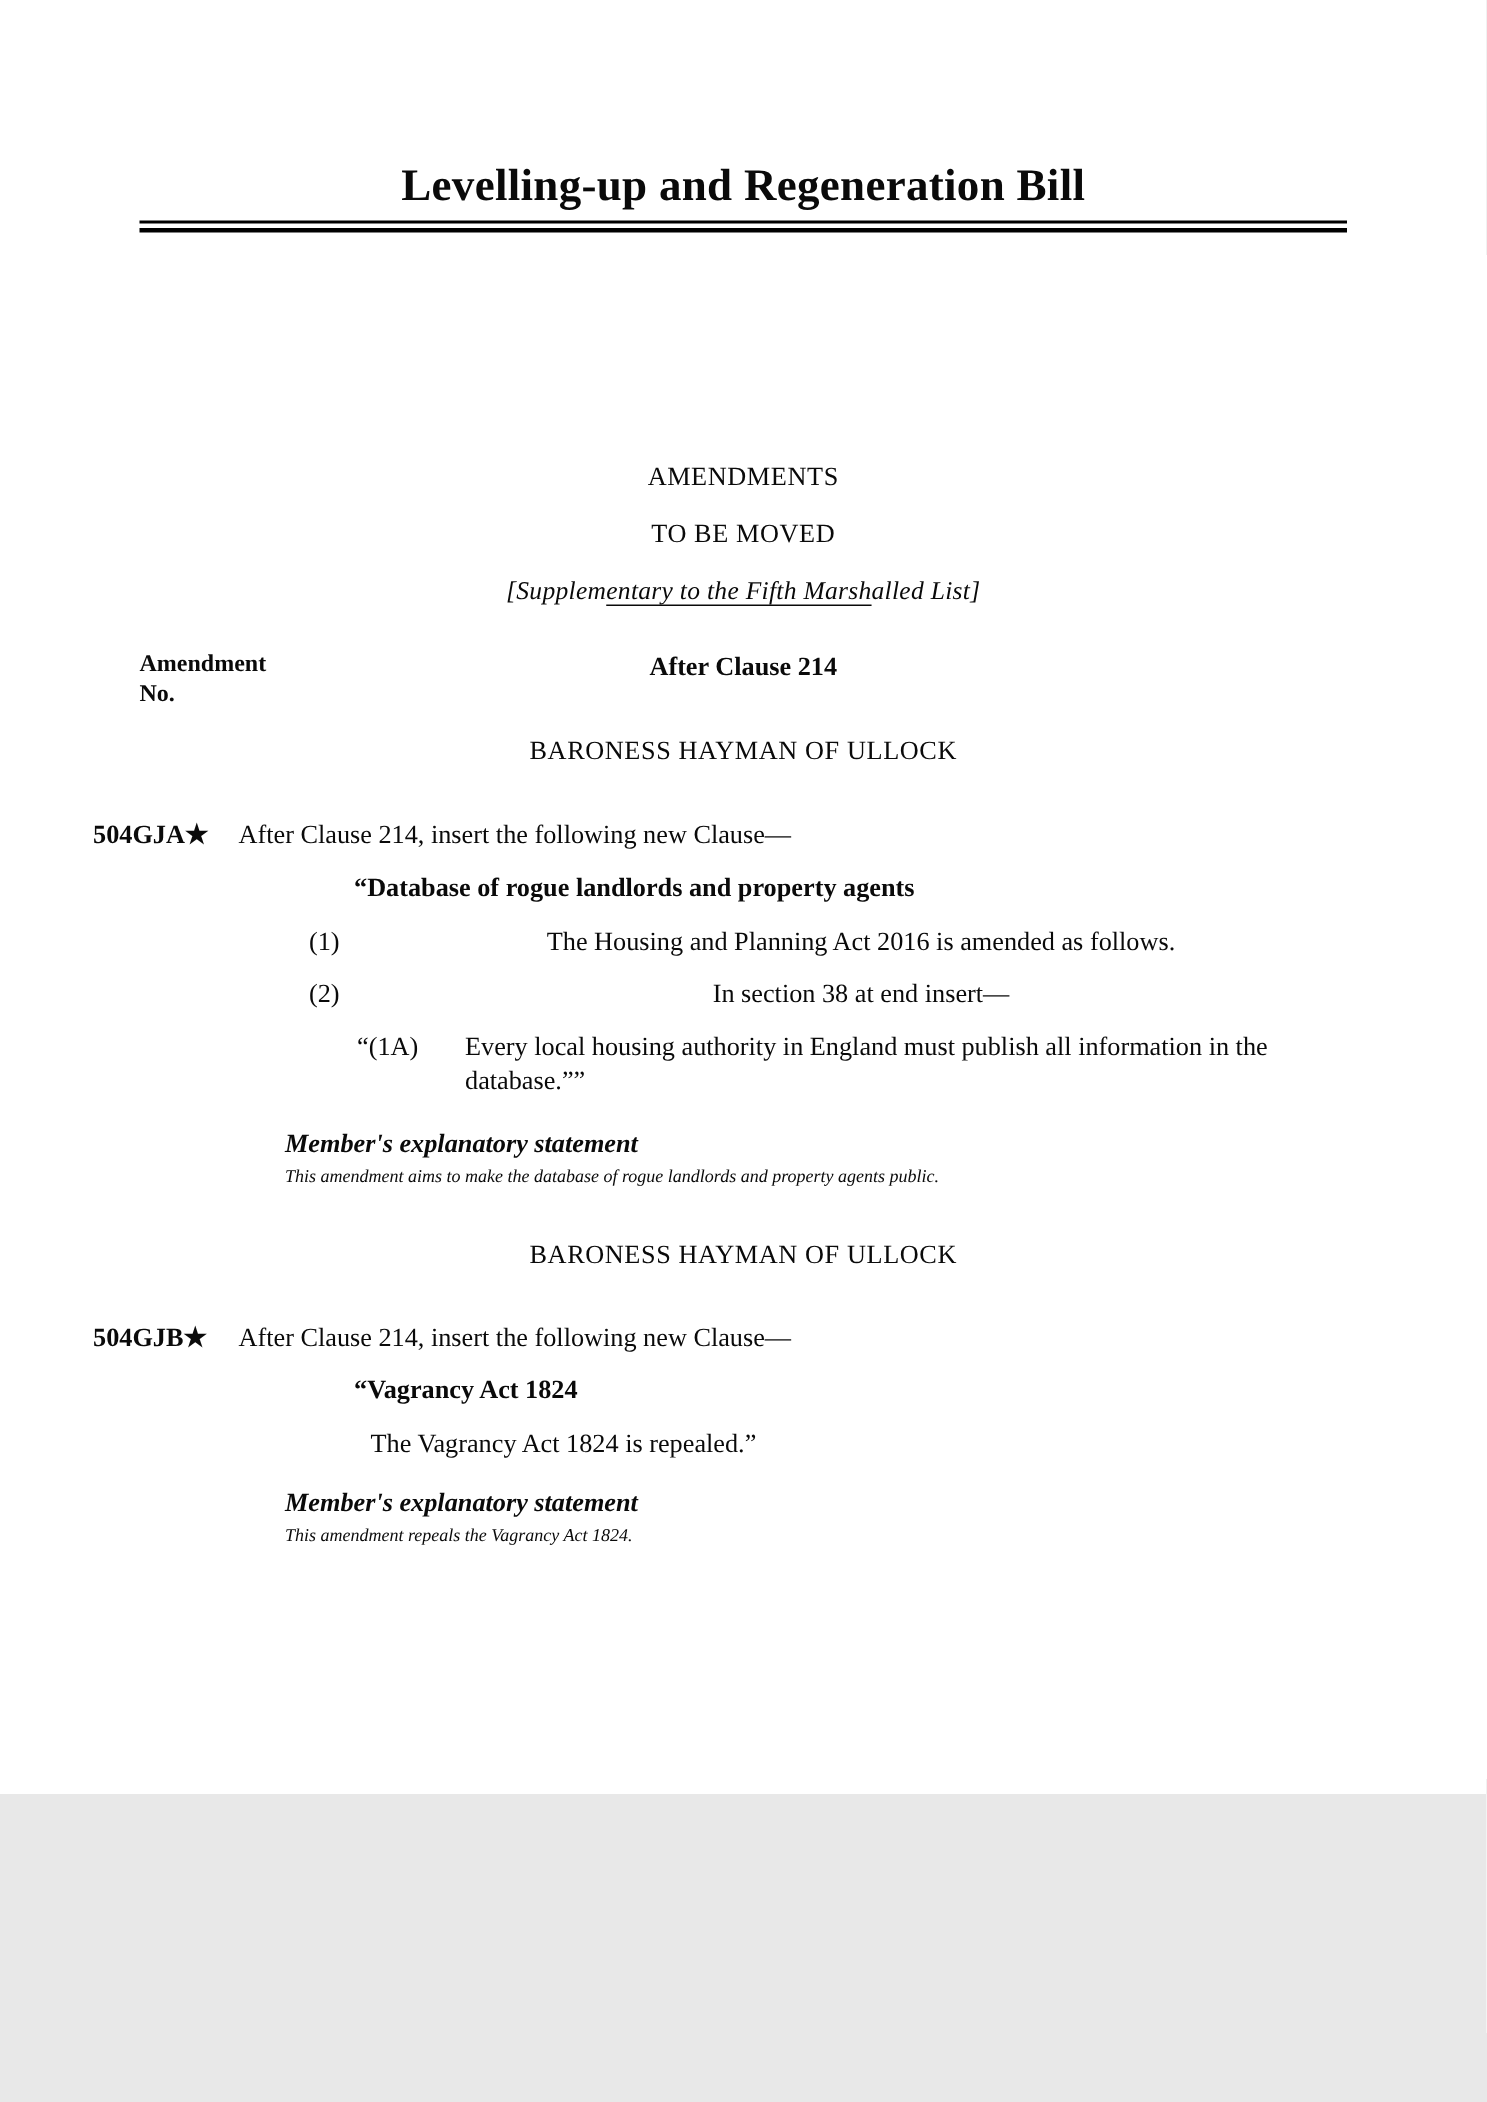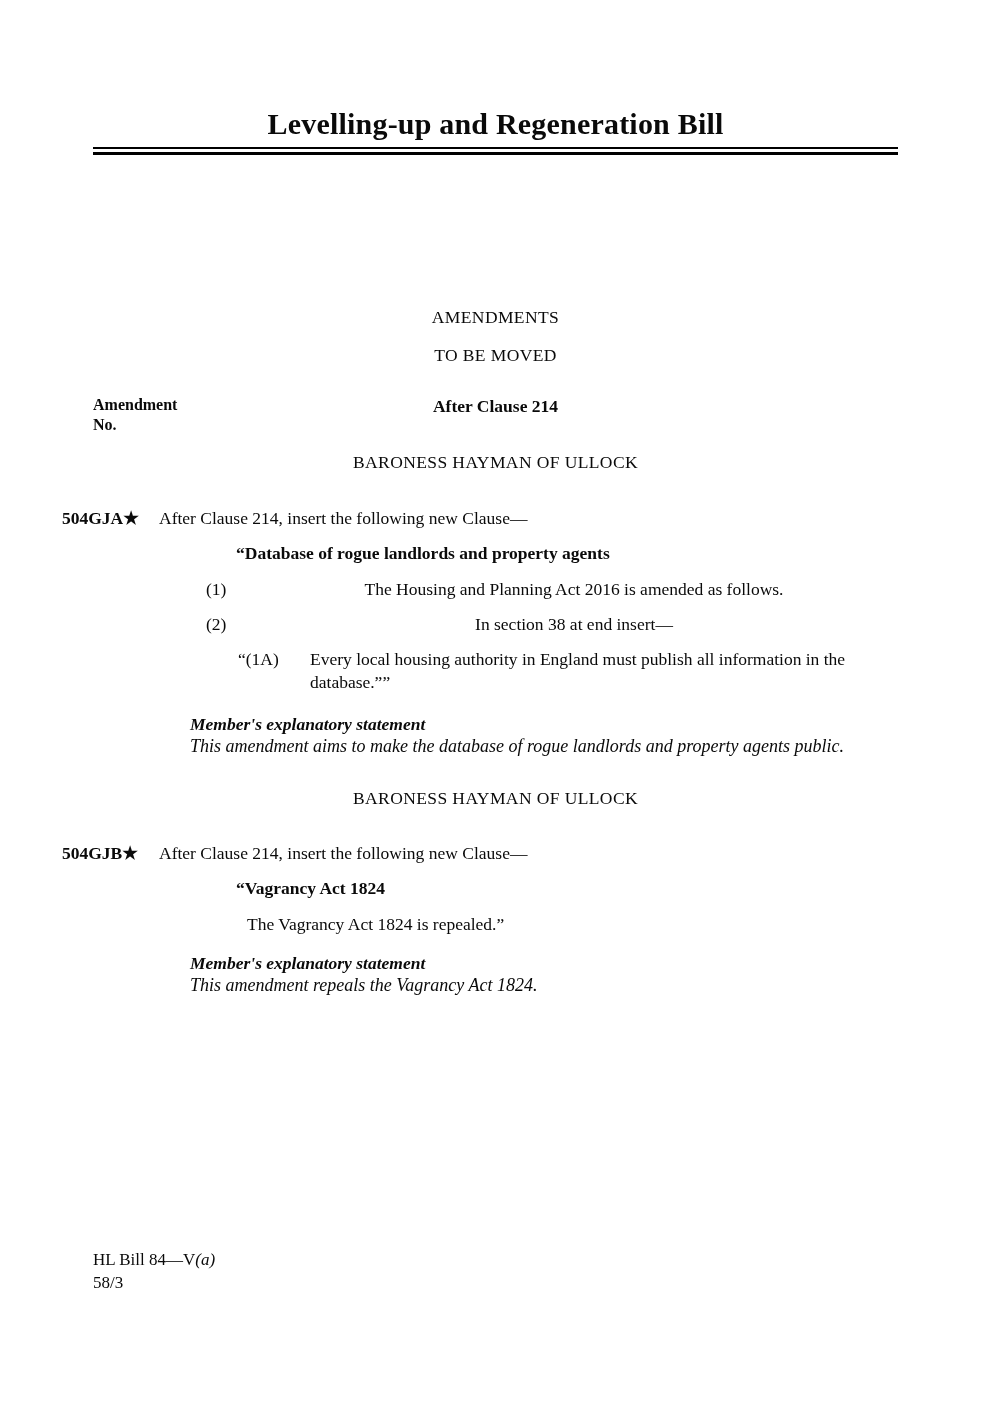--- a/index.html
+++ b/index.html
@@ -1,17 +1,17 @@
 <!DOCTYPE html>
 <html><head>
 <meta charset="utf-8">
 <style>
   html,body{margin:0;padding:0;background:#e8e8e8;}
   .page{
-    width:991px;height:1401px;background:#ffffff;position:relative;
+    width:991px;height:1196px;background:#ffffff;position:relative;
     margin:0 auto;color:#0a0a0a;
     font-family:"Liberation Serif","DejaVu Serif",serif;
     font-size:17.5px;line-height:23px;
     overflow:hidden;
   }
   .title{
     padding-top:105px;text-align:center;
     font-size:30px;line-height:37px;font-weight:bold;letter-spacing:0.2px;
   }
   .rule{
@@ -42,38 +42,39 @@
   .subsection.tight{margin-top:12px;}
   .sub-num{width:44px;flex:0 0 44px;}
   .sub-text{flex:1;text-align:center;}
   .quoted{display:flex;margin:12px 93px 0 238px;}
   .q-num{width:72px;flex:0 0 72px;}
   .q-text{flex:1;}
   .body-line{margin:13px 93px 0 247px;}
   .explanatory{margin:20px 93px 0 190px;}
   .explanatory.second{margin-top:17px;}
   .exp-head{font-weight:bold;font-style:italic;line-height:21px;}
-  .exp-text{font-style:italic;font-size:18px;line-height:22px;}
+  .exp-text{font-style:italic;font-size:12px;line-height:22px;}
   .footer{
     position:absolute;left:93px;right:93px;top:1248px;
     display:flex;justify-content:space-between;font-size:17px;flex-direction:column;
   }
   .it{font-style:italic;}
 </style>
 </head>
 <body>
 
 <div class="page">
 
   <div class="title">Levelling-up and Regeneration Bill</div>
   <div class="rule"></div>
 
   <div class="h-center h-amendments">AMENDMENTS</div>
   <div class="h-center h-moved">TO BE MOVED</div>
 
+  <div class="h-supp"><span>[Supplem</span><span class="u">entary to the Fifth Marsh</span><span>alled List]</span></div>
 
   <div class="section-row">
     <div class="margin-label">
       <div>Amendment</div>
       <div>No.</div>
     </div>
     <div class="after-clause">After Clause 214</div>
   </div>
 
   <div class="mover mover-1">BARONESS HAYMAN OF ULLOCK</div>

